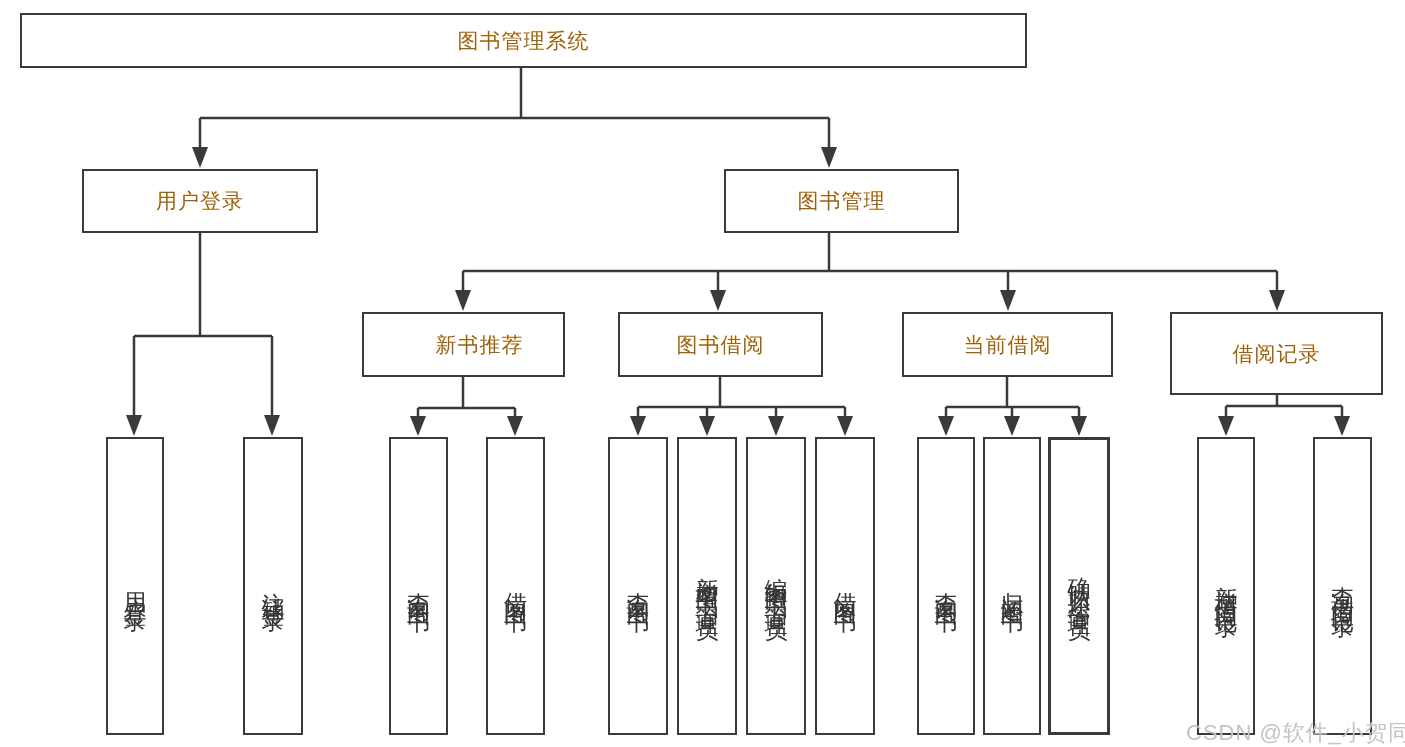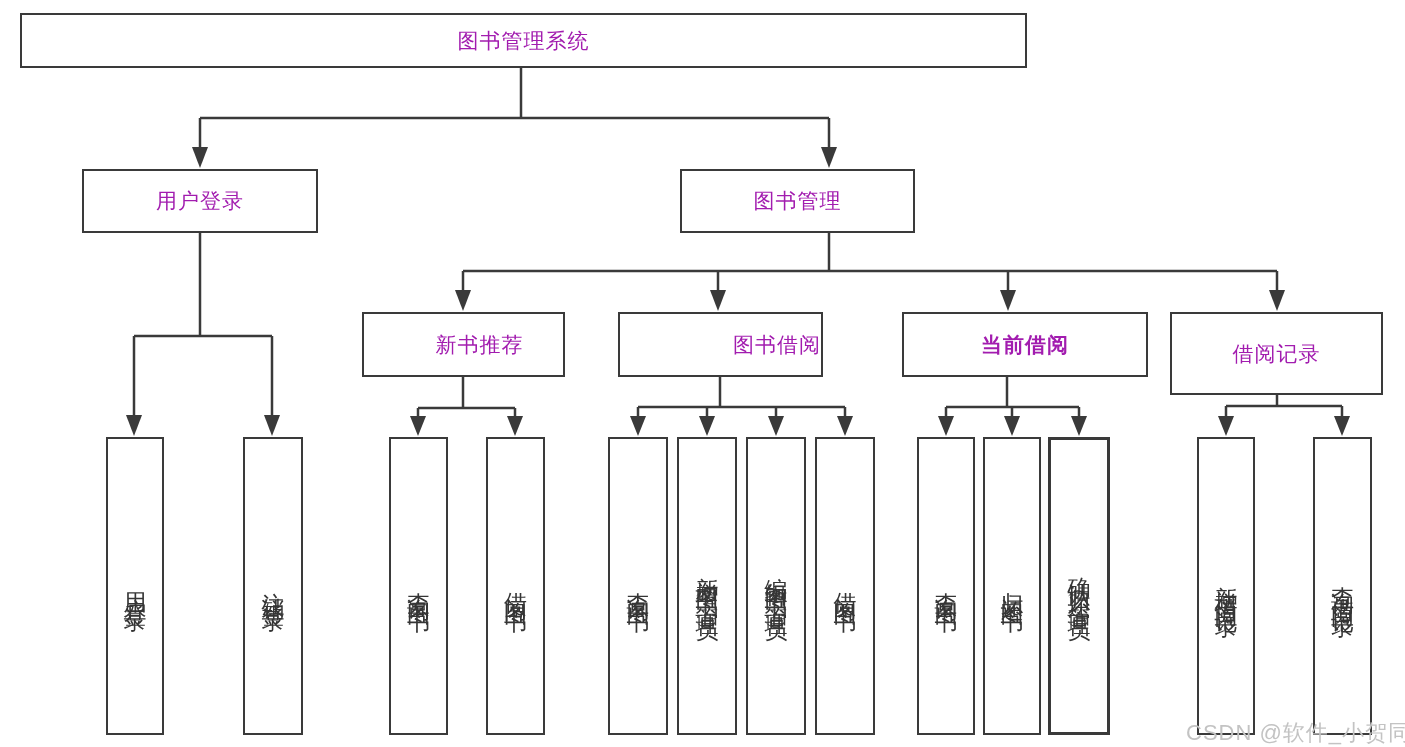--- a/index.html
+++ b/index.html
@@ -23,21 +23,21 @@
   }
   .node {
     position: absolute;
     box-sizing: border-box;
     background: #ffffff;
     border: 2.5px solid #3a3a3a;
     display: flex;
     align-items: center;
     justify-content: center;
     font-size: 21px;
-    color: #a21caf;
+    color: #a16207;
     letter-spacing: 1px;
     z-index: 1;
   }
   .leaf {
     position: absolute;
     box-sizing: border-box;
     background: #ffffff;
     border: 2.5px solid #3a3a3a;
     top: 437px;
     height: 298px;
@@ -145,31 +145,31 @@
     </g>
   </svg>
 
   <div class="node" style="left:20px; top:13px; width:1007px; height:55px;">
     <span>图书管理系统</span>
   </div>
 
   <div class="node" style="left:82px; top:169px; width:236px; height:64px;">
     <span>用户登录</span>
   </div>
-  <div class="node" style="left:680px; top:169px; width:235px; height:64px;">
+  <div class="node" style="left:724px; top:169px; width:235px; height:64px;">
     <span>图书管理</span>
   </div>
 
   <div class="node" style="left:362px; top:312px; width:203px; height:65px;padding-left:32px;">
     <span>新书推荐</span>
   </div>
-  <div class="node" style="left:618px; top:312px; width:205px; height:65px;justify-content:flex-end;">
+  <div class="node" style="left:618px; top:312px; width:205px; height:65px;">
     <span>图书借阅</span>
   </div>
-  <div class="node" style="left:902px; top:312px; width:246px; height:65px;font-weight:bold;">
+  <div class="node" style="left:902px; top:312px; width:211px; height:65px;">
     <span>当前借阅</span>
   </div>
   <div class="node" style="left:1170px; top:312px; width:213px; height:83px;">
     <span>借阅记录</span>
   </div>
 
   <div class="leaf" style="left:106px; width:58px;">
     <span class="vtext">用户登录</span>
   </div>
   <div class="leaf" style="left:243px; width:60px;">

